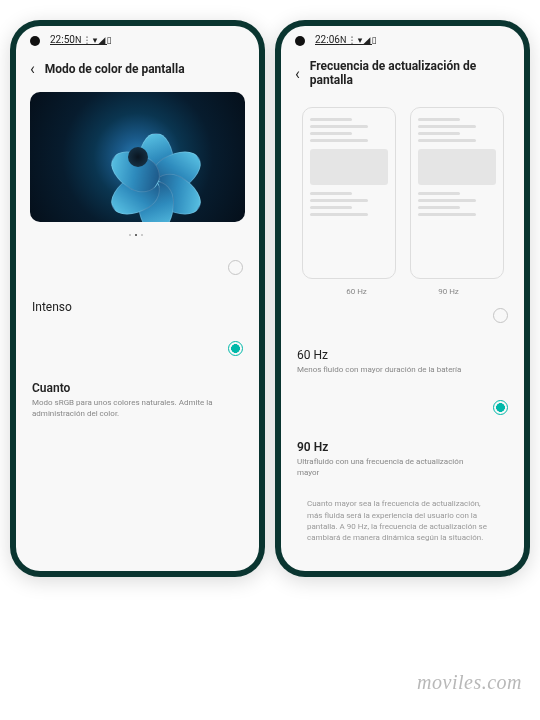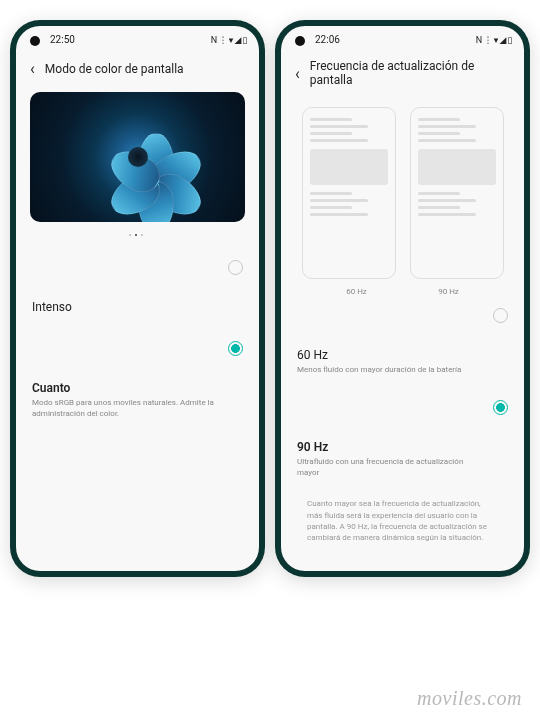--- a/index.html
+++ b/index.html
@@ -40,46 +40,46 @@
     top: 10px;
     left: 14px;
     width: 10px;
     height: 10px;
     background: #111;
     border-radius: 50%;
     z-index: 10;
   }
   .status-bar {
     display: flex;
-    justify-content: space-between;
     align-items: center;
     padding: 8px 12px 4px 34px;
     font-size: 10px;
     color: #222;
+    text-decoration: underline;
   }
   .status-icons {
     display: flex;
     gap: 3px;
     font-size: 9px;
     letter-spacing: -0.5px;
   }
   .header {
     display: flex;
     align-items: center;
     padding: 10px 14px 14px;
     gap: 10px;
   }
   .back-arrow {
     font-size: 16px;
     color: #222;
   }
   .header-title {
     font-size: 12px;
     color: #222;
-    font-weight: 400;
+    font-weight: 700;
   }
   .preview-image {
     margin: 0 14px;
     height: 130px;
     border-radius: 10px;
     background: radial-gradient(circle at 50% 50%, #2a7fb8 0%, #1a5a8a 15%, #0a3550 35%, #071c2e 60%, #050f1a 100%);
     position: relative;
     overflow: hidden;
   }
   .flower {
@@ -191,21 +191,21 @@
   }
   .refresh-labels > div { width: 78px; }
   .footer-note {
     font-size: 8px;
     color: #999;
     line-height: 1.4;
     padding: 8px 26px;
   }
   .watermark {
     position: absolute;
-    bottom: 10px;
+    bottom: 26px;
     right: 18px;
     font-family: Georgia, serif;
     font-style: italic;
     font-size: 20px;
     color: #b8b8b8;
     letter-spacing: 0.5px;
   }
 </style>
 </head>
 <body>
@@ -239,21 +239,21 @@
       <div class="option">
         <div class="option-text">
           <div class="option-title">Intenso</div>
         </div>
         <div class="radio"></div>
       </div>
 
       <div class="option">
         <div class="option-text">
           <div class="option-title selected">Cuanto</div>
-          <div class="option-desc">Modo sRGB para unos moviles naturales. Admite la administración del color.</div>
+          <div class="option-desc">Modo sRGB para unos colores naturales. Admite la administración del color.</div>
         </div>
         <div class="radio checked"></div>
       </div>
     </div>
   </div>
 
   <div class="phone">
     <div class="screen">
       <div class="camera-hole"></div>
       <div class="status-bar">

